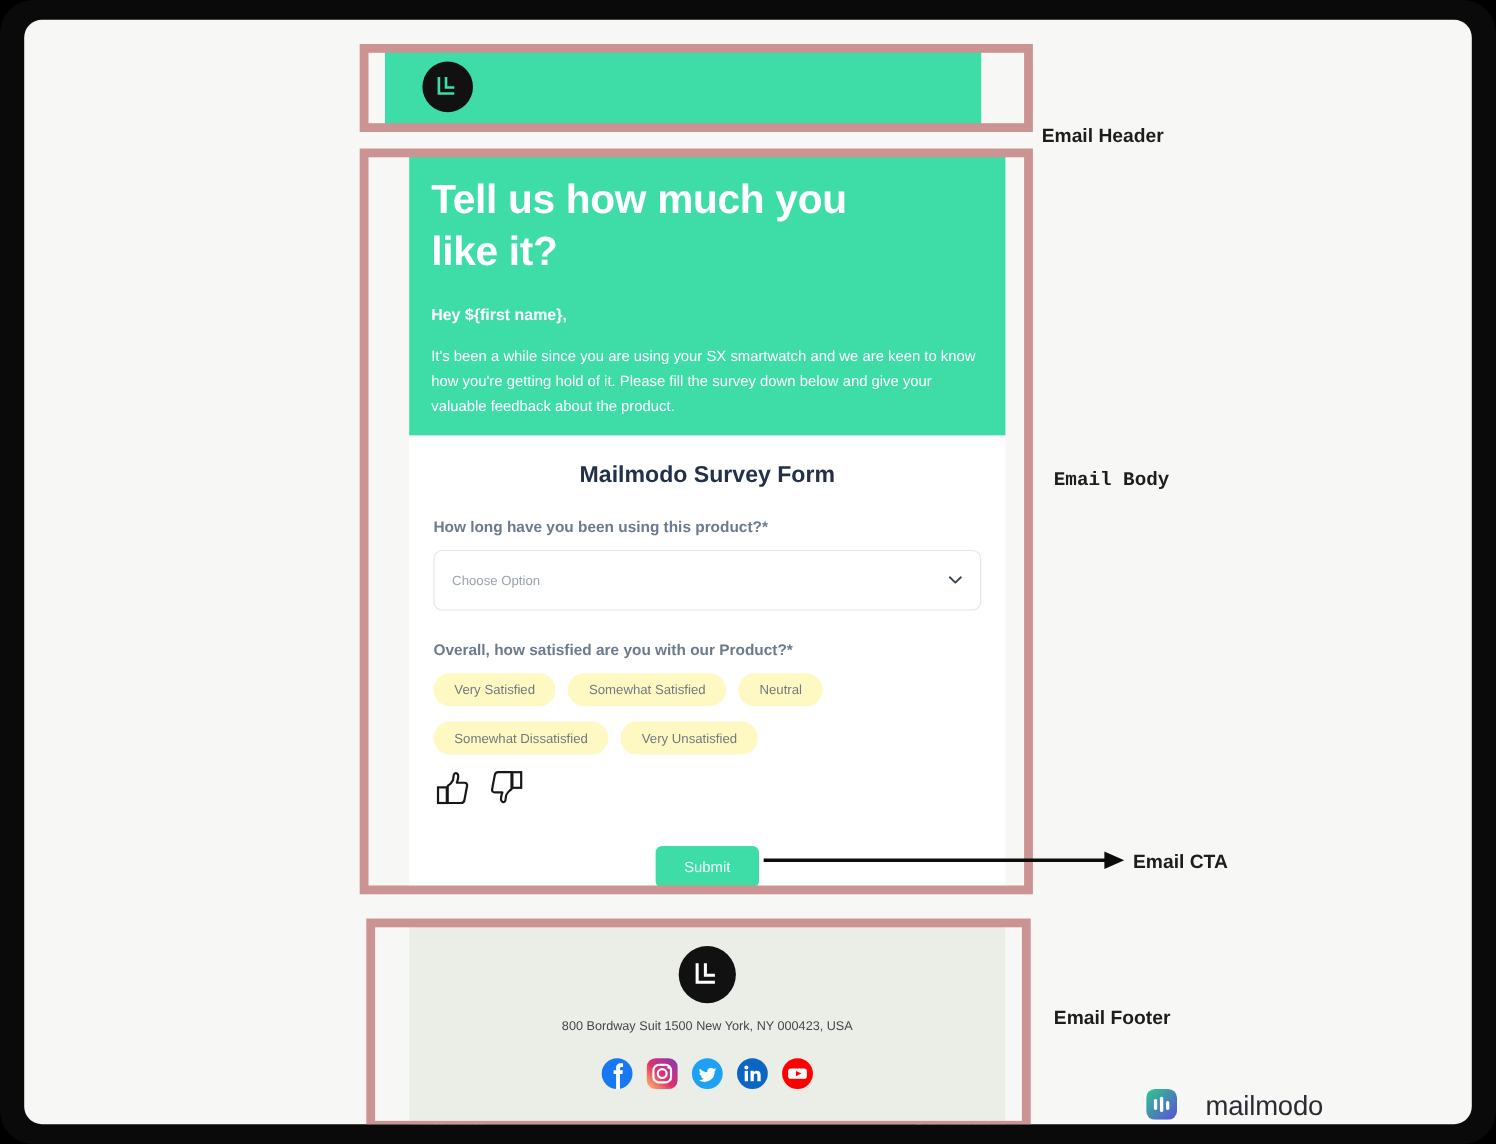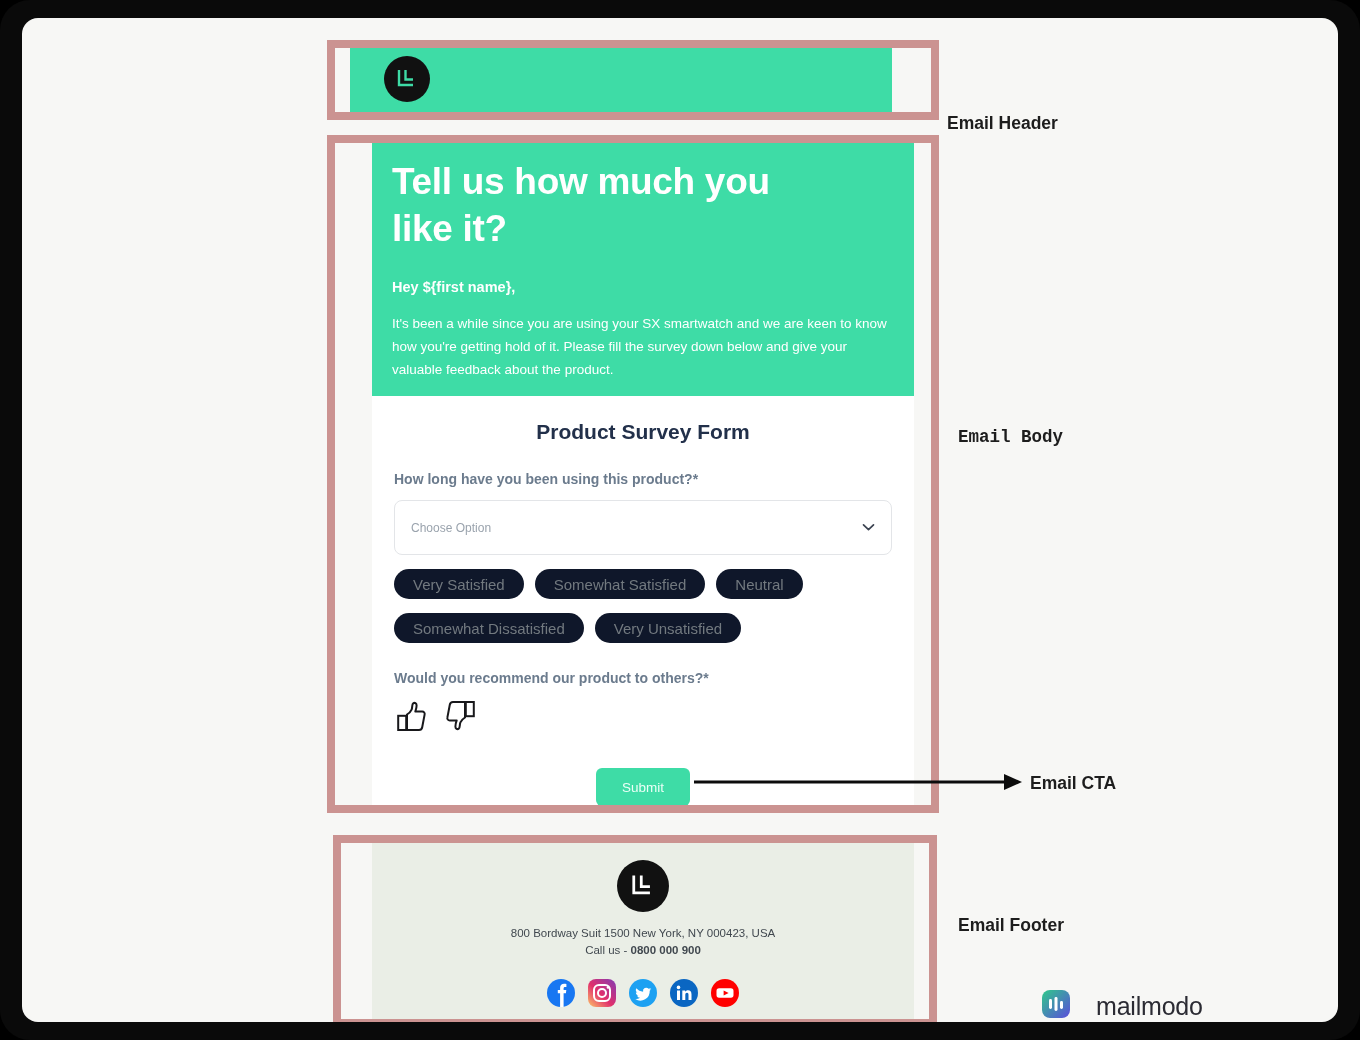--- a/index.html
+++ b/index.html
@@ -120,27 +120,27 @@
   }
   .chev { color: #3a4250; line-height: 0; }
 
   .chip-row {
     display: flex;
     gap: 11px;
     margin-top: 14px;
     flex-wrap: wrap;
   }
   .chip {
-    background: #0f172a;
+    background: #fef9c3;
     border-radius: 20px;
     height: 30px;
     padding: 0 19px;
     display: flex;
     align-items: center;
-    font-size: 15px;
+    font-size: 12px;
     color: #72797f;
   }
 
   .thumb-row {
     display: flex;
     gap: 16px;
     margin-top: 13px;
     align-items: center;
   }
 
@@ -266,43 +266,43 @@
   </div>
 
   <div id="email-hero">
     <h1>Tell us how much you like it?</h1>
     <div class="greet">Hey ${first name},</div>
     <div class="para">It's been a while since you are using your SX smartwatch and we are keen to know how you're getting hold of it. Please fill the survey down below and give your valuable feedback about the product.</div>
   </div>
 
   <div id="email-form">
 
-    <div id="form-title">Product Survey Form</div>
+    <div id="form-title">Mailmodo Survey Form</div>
 
     <div class="q-label">How long have you been using this product?*</div>
     <div class="select-box">
       <span class="ph">Choose Option</span>
       <span class="chev">
         <svg width="13" height="9" viewBox="0 0 13 9" aria-hidden="true">
           <path d="M1.5 1.8 L6.5 6.6 L11.5 1.8" fill="none" stroke="#3a4250" stroke-width="1.7" stroke-linecap="round" stroke-linejoin="round"></path>
         </svg>
       </span>
     </div>
 
+    <div class="q-label">Overall, how satisfied are you with our Product?*</div>
     <div class="chip-row">
       <div class="chip">Very Satisfied</div>
       <div class="chip">Somewhat Satisfied</div>
       <div class="chip">Neutral</div>
     </div>
     <div class="chip-row">
       <div class="chip">Somewhat Dissatisfied</div>
       <div class="chip">Very Unsatisfied</div>
     </div>
 
-    <div class="q-label">Would you recommend our product to others?*</div>
     <div class="thumb-row">
       <span>
         <svg width="34" height="34" viewBox="0 0 34 34" aria-hidden="true">
           <path d="M13 31 V15.5 C13 15.5 16.3 13.5 17.6 10.6 C18.6 8.3 17.8 5.2 19.2 4.3 C20.7 3.3 22.6 4.3 22.6 6.6 C22.6 9 21.3 12.6 21.3 12.6 H28.2 C30 12.6 31 14 30.6 15.6 L28.2 28.3 C27.9 30 26.6 31 25 31 Z" fill="none" stroke="#18181b" stroke-width="2" stroke-linejoin="round"></path>
           <rect x="4.2" y="16.8" width="8" height="14.2" fill="none" stroke="#18181b" stroke-width="2"></rect>
         </svg>
       </span>
       <span>
         <svg width="34" height="34" viewBox="0 0 34 34" aria-hidden="true">
           <path d="M18 3 V18.5 C18 18.5 14.7 20.5 13.4 23.4 C12.4 25.7 13.2 28.8 11.8 29.7 C10.3 30.7 8.4 29.7 8.4 27.4 C8.4 25 9.7 21.4 9.7 21.4 H2.8 C1 21.4 0 20 0.4 18.4 L2.8 5.7 C3.1 4 4.4 3 6 3 Z" fill="none" stroke="#18181b" stroke-width="2" stroke-linejoin="round" transform="translate(3,0)"></path>
@@ -319,23 +319,20 @@
   <div id="email-footer">
     <div style="display:flex;justify-content:center;">
       <div class="logo-circle lg">
         <svg width="30" height="30" viewBox="0 0 26 26" aria-hidden="true">
           <path d="M5 4 V19 H19" fill="none" stroke="#ffffff" stroke-width="2.4"></path>
           <path d="M11.5 4 V13.5 H19" fill="none" stroke="#ffffff" stroke-width="2.4"></path>
         </svg>
       </div>
     </div>
     <div class="addr">800 Bordway Suit 1500 New York, NY 000423, USA</div>
-    <div class="call">
-      <span>Call us - </span><b>0800 000 900</b>
-    </div>
 
     <div class="social-row">
       <span class="soc">
         <svg width="30" height="30" viewBox="0 0 30 30" aria-hidden="true">
           <circle cx="15" cy="15" r="14" fill="#1877f2"></circle>
           <path d="M17.6 15.3h2.3l.4-3.3h-2.7v-1.6c0-.9.3-1.5 1.6-1.5h1.2V5.9c-.6-.1-1.5-.2-2.3-.2-2.4 0-4 1.4-4 4.1V12h-2.3v3.3h2.3V29h3.5Z" fill="#fff"></path>
         </svg>
       </span>
       <span class="soc">
         <svg width="30" height="30" viewBox="0 0 30 30" aria-hidden="true">

